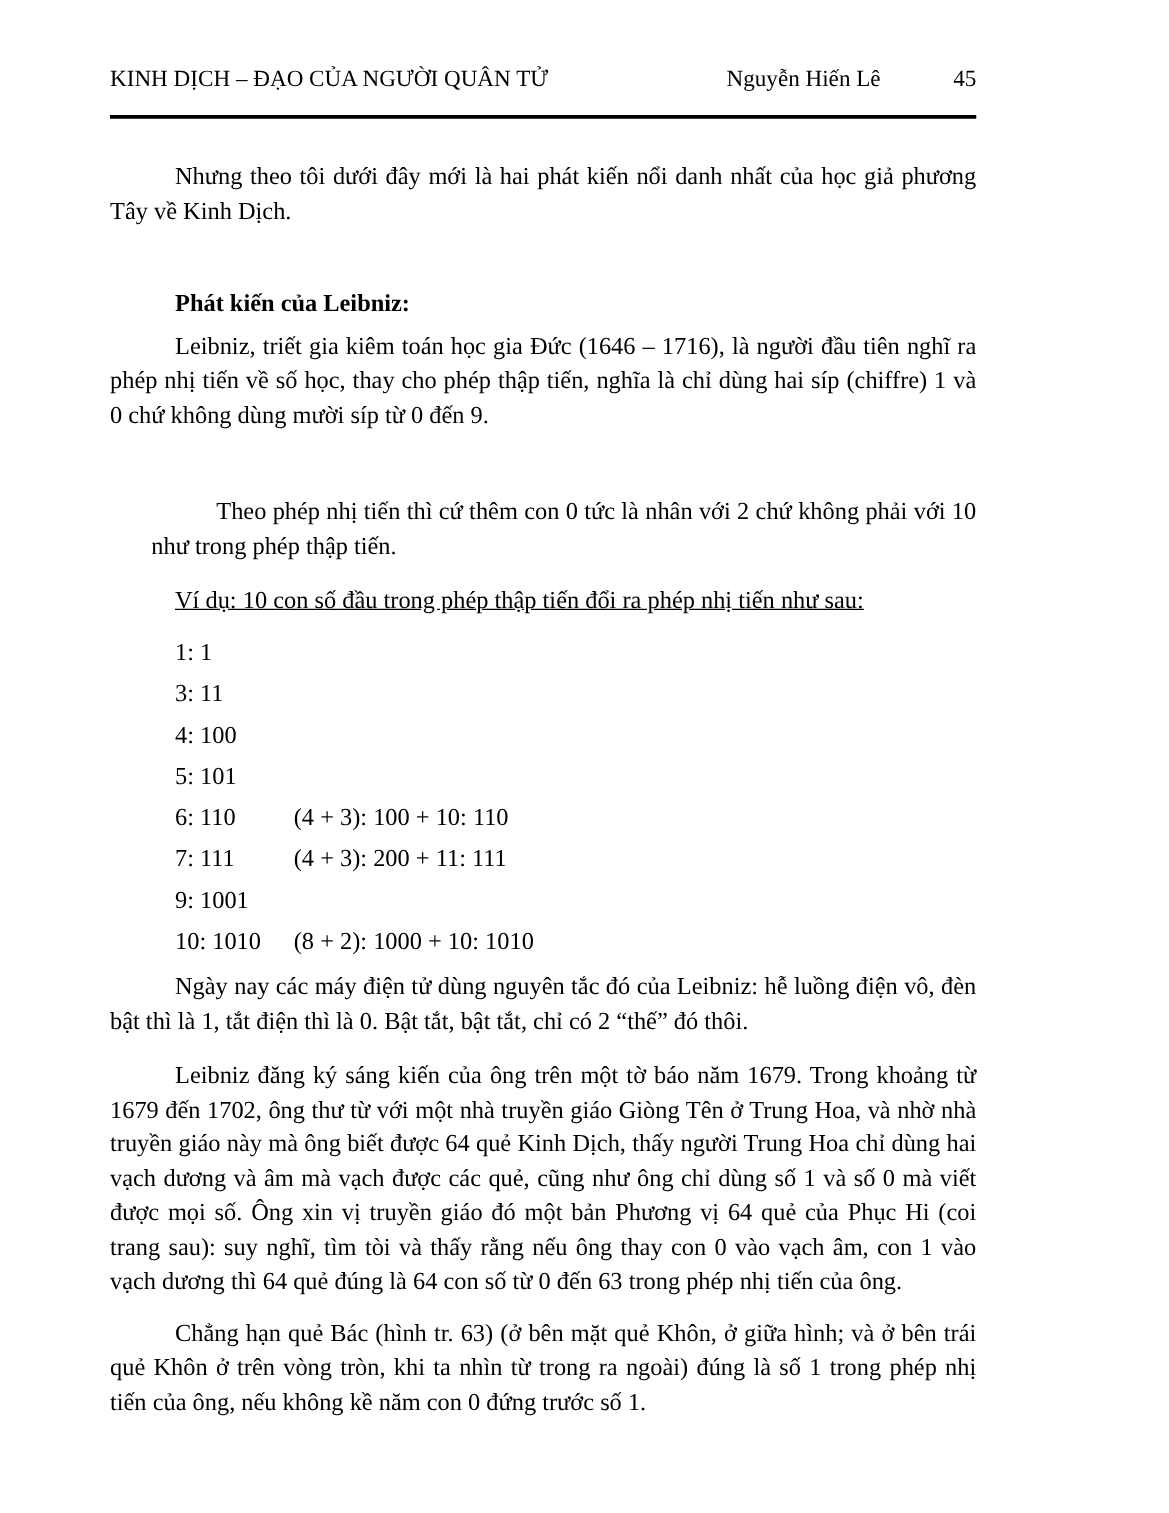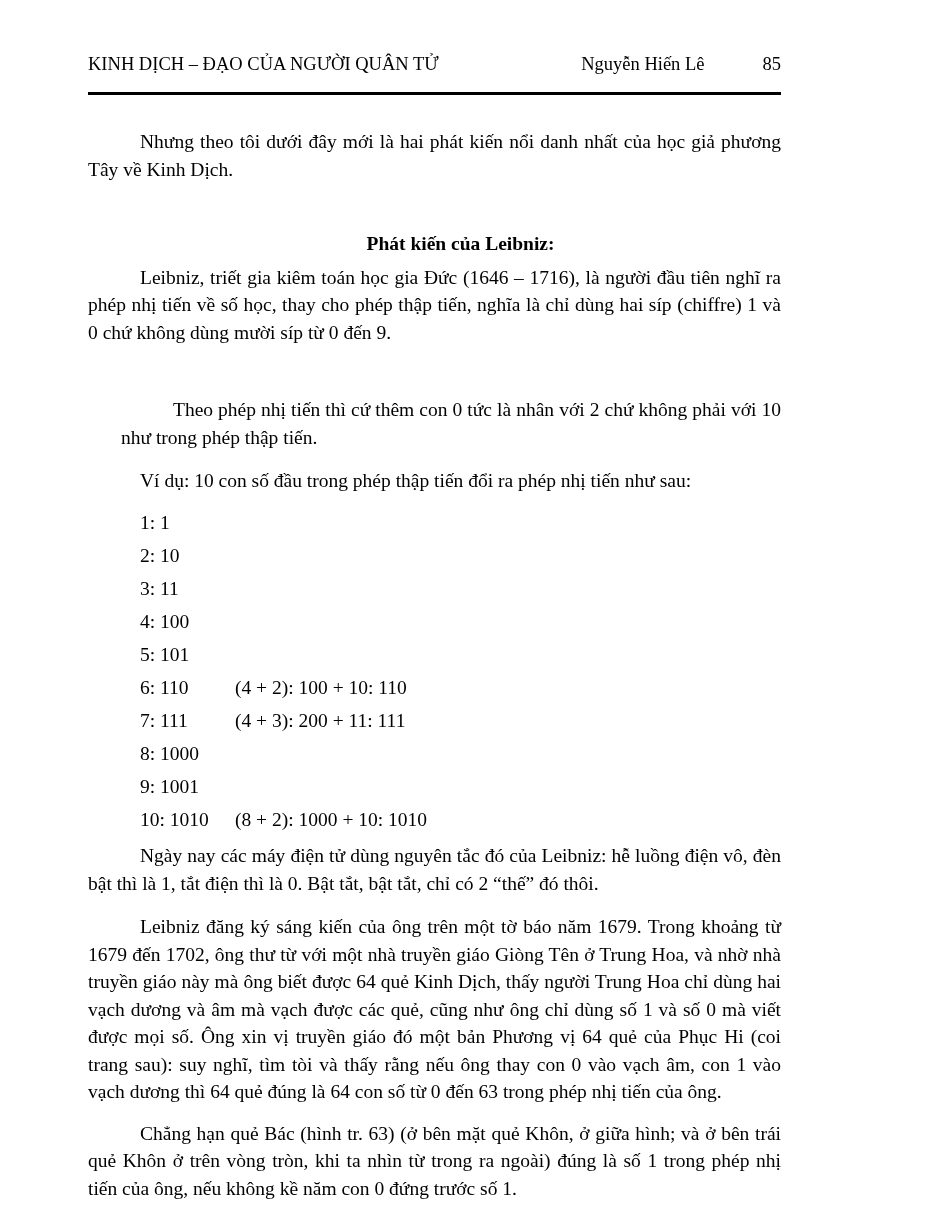--- a/index.html
+++ b/index.html
@@ -36,30 +36,29 @@
   .para {
     font-size: 19.5px;
     line-height: 27.5px;
     text-align: justify;
     text-indent: 52px;
     margin: 0;
   }
   .m-intro   { margin-top: 33px; }
   .m-bio     { margin-top: 6px; }
   .m-theo    { margin-top: 50px; margin-left: 33px; }
-  .m-vidu    { margin-top: 16px; }
+  .m-vidu    { margin-top: 16px; text-decoration: underline; }
   .m-ngaynay { margin-top: 9px; }
   .m-patent  { margin-top: 16px; }
   .m-bac     { margin-top: 14px; }
   .section-heading {
     font-size: 19.5px;
     line-height: 27.5px;
     font-weight: bold;
     margin: 47px 0 0 52px;
-    text-align: center;
   }
   .bin-list { margin-top: 14px; }
   .bin-row {
     display: flex;
     font-size: 19.5px;
     line-height: 27.5px;
     margin: 0 0 5.5px 52px;
   }
   .bin-val { width: 95px; flex: none; }
   .bin-note { flex: 1; }
@@ -67,21 +66,21 @@
 </style>
 </head>
 <body>
 
 <div class="page">
 
   <div class="header">
     <span class="header-title">KINH DỊCH – ĐẠO CỦA NGƯỜI QUÂN TỬ</span>
     <span class="header-right">
       <span class="header-author">Nguyễn Hiến Lê</span>
-      <span class="header-page">85</span>
+      <span class="header-page">45</span>
     </span>
   </div>
 
   <hr class="rule">
 
   <p class="para m-intro">Nhưng theo tôi dưới đây mới là hai phát kiến nổi danh nhất của học giả phương Tây về Kinh Dịch.</p>
 
   <p class="section-heading">Phát kiến của Leibniz:</p>
 
   <p class="para m-bio">Leibniz, triết gia kiêm toán học gia Đức (1646 – 1716), là người đầu tiên nghĩ ra phép nhị tiến về số học, thay cho phép thập tiến, nghĩa là chỉ dùng hai síp (chiffre) 1 và 0 chứ không dùng mười síp từ 0 đến 9.</p>
@@ -89,46 +88,38 @@
   <p class="para m-theo">Theo phép nhị tiến thì cứ thêm con 0 tức là nhân với 2 chứ không phải với 10 như trong phép thập tiến.</p>
 
   <p class="para m-vidu">Ví dụ: 10 con số đầu trong phép thập tiến đổi ra phép nhị tiến như sau:</p>
 
   <div class="bin-list">
     <div class="bin-row">
       <span class="bin-val">1: 1</span>
       <span class="bin-note"></span>
     </div>
     <div class="bin-row">
-      <span class="bin-val">2: 10</span>
-      <span class="bin-note"></span>
-    </div>
-    <div class="bin-row">
       <span class="bin-val">3: 11</span>
       <span class="bin-note"></span>
     </div>
     <div class="bin-row">
       <span class="bin-val">4: 100</span>
       <span class="bin-note"></span>
     </div>
     <div class="bin-row">
       <span class="bin-val">5: 101</span>
       <span class="bin-note"></span>
     </div>
     <div class="bin-row">
       <span class="bin-val">6: 110</span>
-      <span class="bin-note">(4 + 2): 100 + 10: 110</span>
+      <span class="bin-note">(4 + 3): 100 + 10: 110</span>
     </div>
     <div class="bin-row">
       <span class="bin-val">7: 111</span>
       <span class="bin-note">(4 + 3): 200 + 11: 111</span>
-    </div>
-    <div class="bin-row">
-      <span class="bin-val">8: 1000</span>
-      <span class="bin-note"></span>
     </div>
     <div class="bin-row">
       <span class="bin-val">9: 1001</span>
       <span class="bin-note"></span>
     </div>
     <div class="bin-row">
       <span class="bin-val">10: 1010</span>
       <span class="bin-note">(8 + 2): 1000 + 10: 1010</span>
     </div>
   </div>

